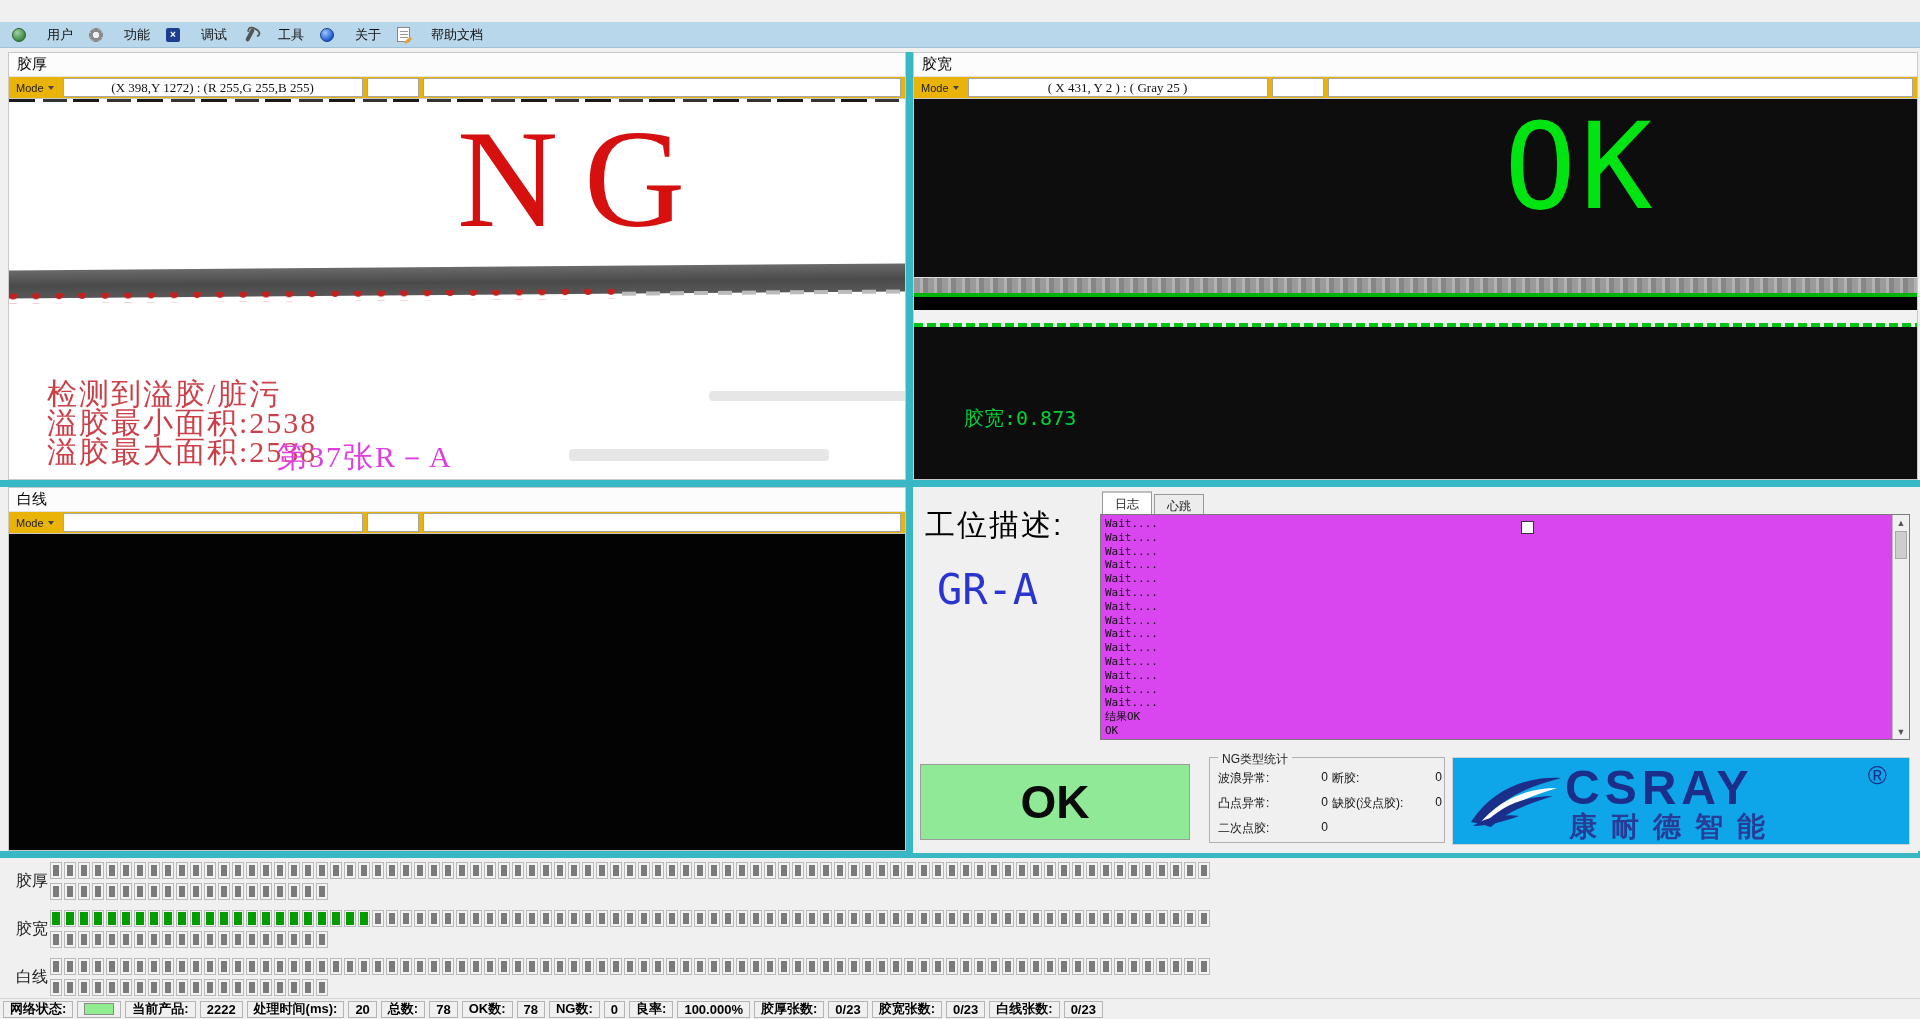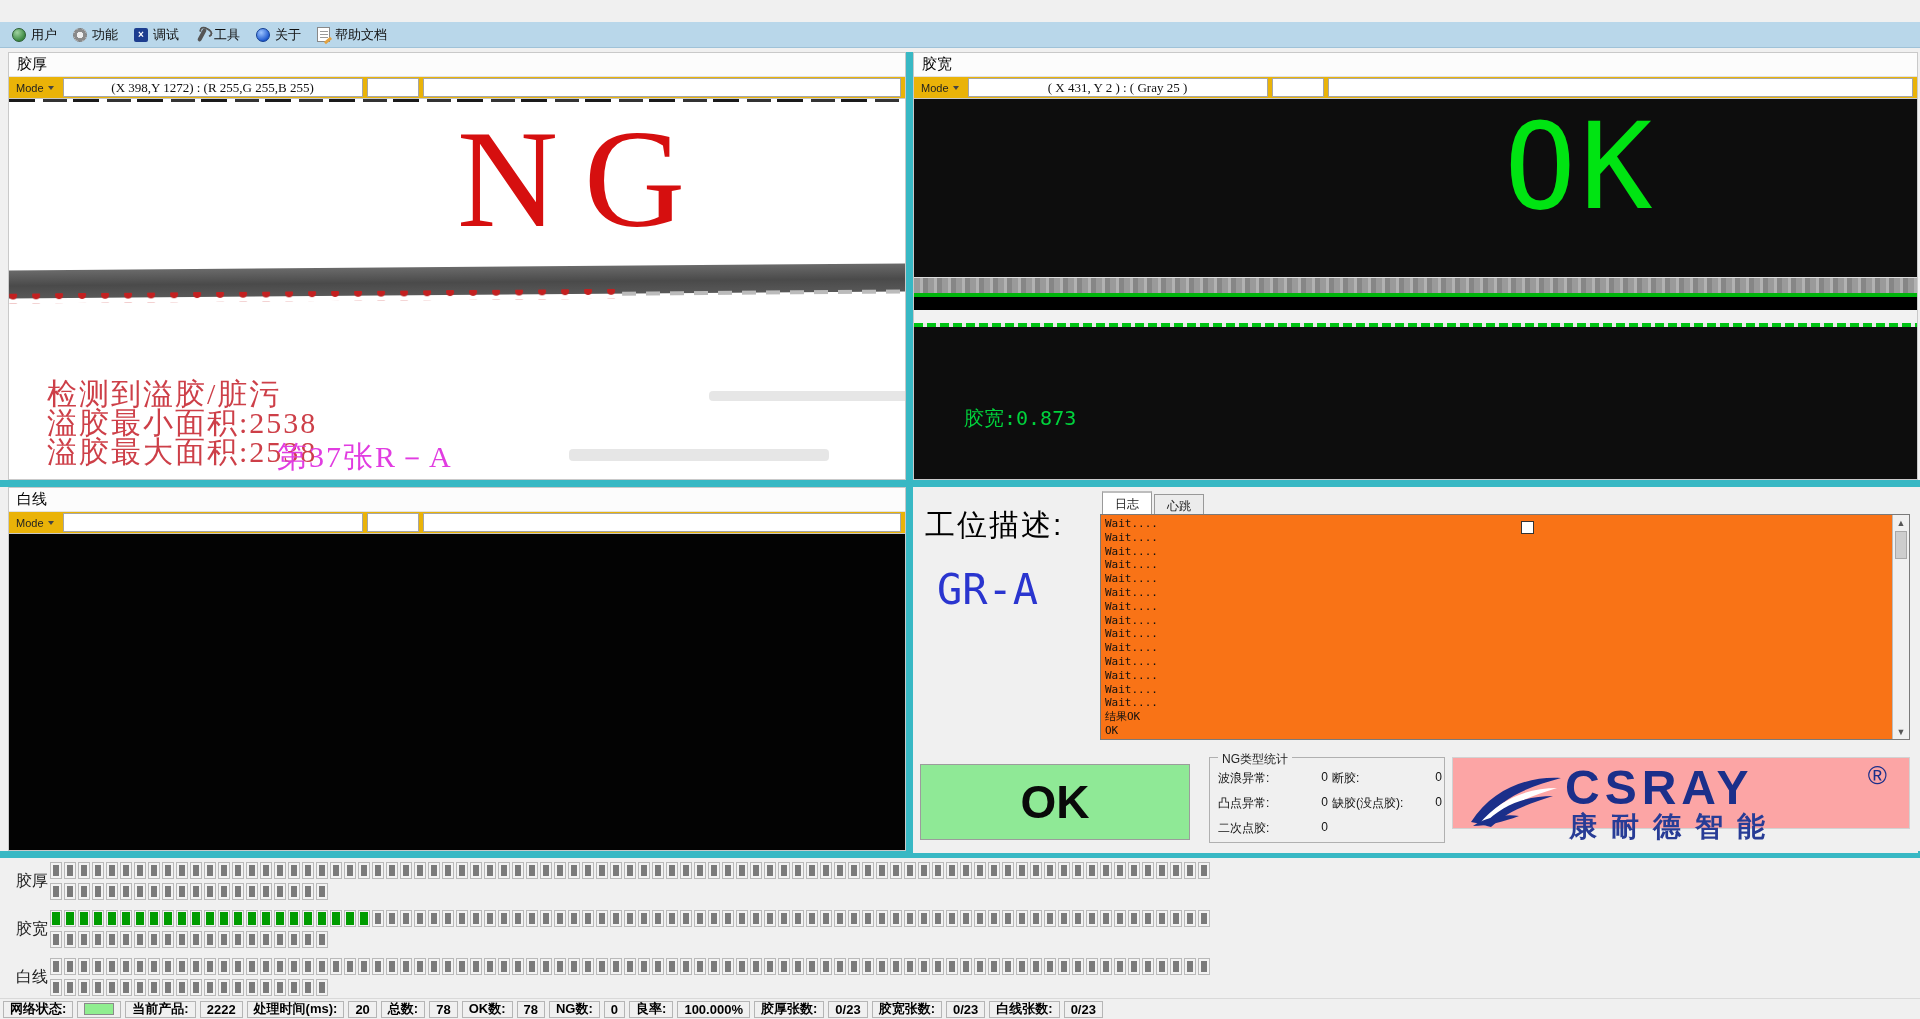--- a/index.html
+++ b/index.html
@@ -18,21 +18,21 @@
   #win-controls { margin-left:auto; display:flex; height:22px; }
   .win-btn { width:46px; height:22px; display:flex; align-items:center; justify-content:center;
     font-size:14px; color:#083037; cursor:default; }
   .restore-glyph { width:10px; height:9px; border:1px solid #083037; position:relative; background:transparent; }
   .restore-glyph:before { content:""; position:absolute; left:2px; top:-4px; width:10px; height:9px;
     border:1px solid #083037; border-bottom:none; border-left:none; }
 
   
   #menubar { position:absolute; left:0; top:22px; width:1920px; height:26px;
     background:#b9d7ea; border-bottom:1px solid #9fc2d8; display:flex; align-items:center; padding-left:6px; }
-  .menu-item { display:flex; align-items:center; gap:5px; padding:0 10px 0 6px; height:24px;
+  .menu-item { display:flex; align-items:center; gap:21px; padding:0 10px 0 6px; height:24px;
     font-size:13px; color:#111; cursor:default; }
   .mi { display:inline-block; position:relative; }
   .mi-user { width:14px; height:14px; border-radius:50%; background:radial-gradient(circle at 35% 30%, #9fd39f, #3d8a44 70%); border:1px solid #2a5c30;}
   .mi-gear { width:14px; height:14px; border-radius:50%; background:radial-gradient(circle at 50% 50%, #eee 0 3px, #8a8a8a 3px 6px, #b9b9b9 6px); border:1px dotted #777;}
   .mi-debug { width:14px; height:14px; border-radius:2px; background:#1d3d8f; color:#fff; font-size:10px; line-height:14px; text-align:center; font-weight:bold;}
   .mi-tools { width:4px; height:14px; background:#555; transform:rotate(28deg); border-radius:2px; margin:0 5px;}
   .mi-tools:before { content:""; position:absolute; left:-3px; top:-2px; width:10px; height:5px; border:2px solid #555; border-radius:50%; border-bottom-color:transparent;}
   .mi-about { width:14px; height:14px; border-radius:50%; background:radial-gradient(circle at 35% 30%, #9cc4ff, #1a55cc 75%); border:1px solid #123d92;}
   .mi-help { width:13px; height:15px; background:#fff; border:1px solid #888;}
   .mi-help:before { content:""; position:absolute; left:2px; top:3px; width:8px; height:7px;
@@ -105,21 +105,21 @@
   #section-br { position:absolute; left:913px; top:489px; width:1005px; height:364px; background:#f0f0f0; }
   #station-label { position:absolute; left:12px; top:16px; font-size:30px; color:#000; letter-spacing:2px; }
   #station-value { position:absolute; left:24px; top:76px; font-family:"DejaVu Sans Mono", monospace;
     font-size:42px; color:#2a35cf; }
 
   #log-panel { position:absolute; left:187px; top:2px; width:810px; height:250px; }
   #log-tabs { display:flex; height:23px; align-items:flex-end; padding-left:2px; }
   .log-tab { font-size:12px; padding:3px 12px 2px; border:1px solid #999; border-bottom:none;
     background:#ececec; color:#222; margin-right:2px; height:20px; }
   .log-tab.active { background:#fff; height:23px; position:relative; z-index:2; border-top:2px solid #bdbdbd; }
-  #log-content { position:relative; height:226px; border:1px solid #7a7a7a; background:#f97316;
+  #log-content { position:relative; height:226px; border:1px solid #7a7a7a; background:#d946ef;
     padding:2px 20px 2px 4px; overflow:hidden; }
   #log-lines { font-family:"DejaVu Sans Mono", monospace; font-size:11px; line-height:13.8px; color:#111; }
   #log-checkbox { position:absolute; left:420px; top:6px; width:13px; height:13px;
     border:1px solid #333; background:#fff; }
   #log-scroll { position:absolute; right:0; top:0; bottom:0; width:17px; background:#f0f0f0;
     border-left:1px solid #bbb; display:flex; flex-direction:column; justify-content:space-between;
     align-items:center; font-size:9px; color:#555; }
   .scroll-arrow { height:15px; display:flex; align-items:center; }
   #scroll-thumb { position:absolute; top:16px; left:2px; width:12px; height:28px;
     background:#cdcdcd; border:1px solid #a8a8a8; }
@@ -130,22 +130,22 @@
 
   #ng-stats { position:absolute; left:296px; top:268px; width:236px; height:86px;
     border:1px solid #b0b0b0; }
   #ng-stats-title { position:absolute; top:-7px; left:8px; background:#f0f0f0; padding:0 4px;
     font-size:12px; color:#222; }
   .stats-col { position:absolute; top:12px; font-size:12px; color:#111; }
   #stats-left { left:8px; width:110px; }
   #stats-right { left:122px; width:110px; }
   .stat-row { display:flex; justify-content:space-between; margin-bottom:8px; }
 
-  #logo-box { position:absolute; left:539px; top:268px; width:458px; height:72px;
-    background:#fca5a5; border:1px solid #d2d2d2; }
+  #logo-box { position:absolute; left:539px; top:268px; width:458px; height:88px;
+    background:#0ea5e9; border:1px solid #d2d2d2; }
   #logo-wing { position:absolute; left:14px; top:14px; }
   #logo-brand { position:absolute; left:112px; top:2px; font-size:48px; font-weight:bold;
     color:#1b2f8a; letter-spacing:5px; }
   #logo-reg { position:absolute; right:22px; top:2px; font-size:26px; color:#1b2f8a; }
   #logo-sub { position:absolute; left:116px; top:50px; font-size:28px; font-weight:bold;
     color:#273c96; letter-spacing:14px; }
 
   
   #indicators { position:absolute; left:0; top:858px; width:1920px; height:140px; background:#f0f0f0; padding-top:4px; }
   .ind-group { display:flex; align-items:center; margin-bottom:10px; }

